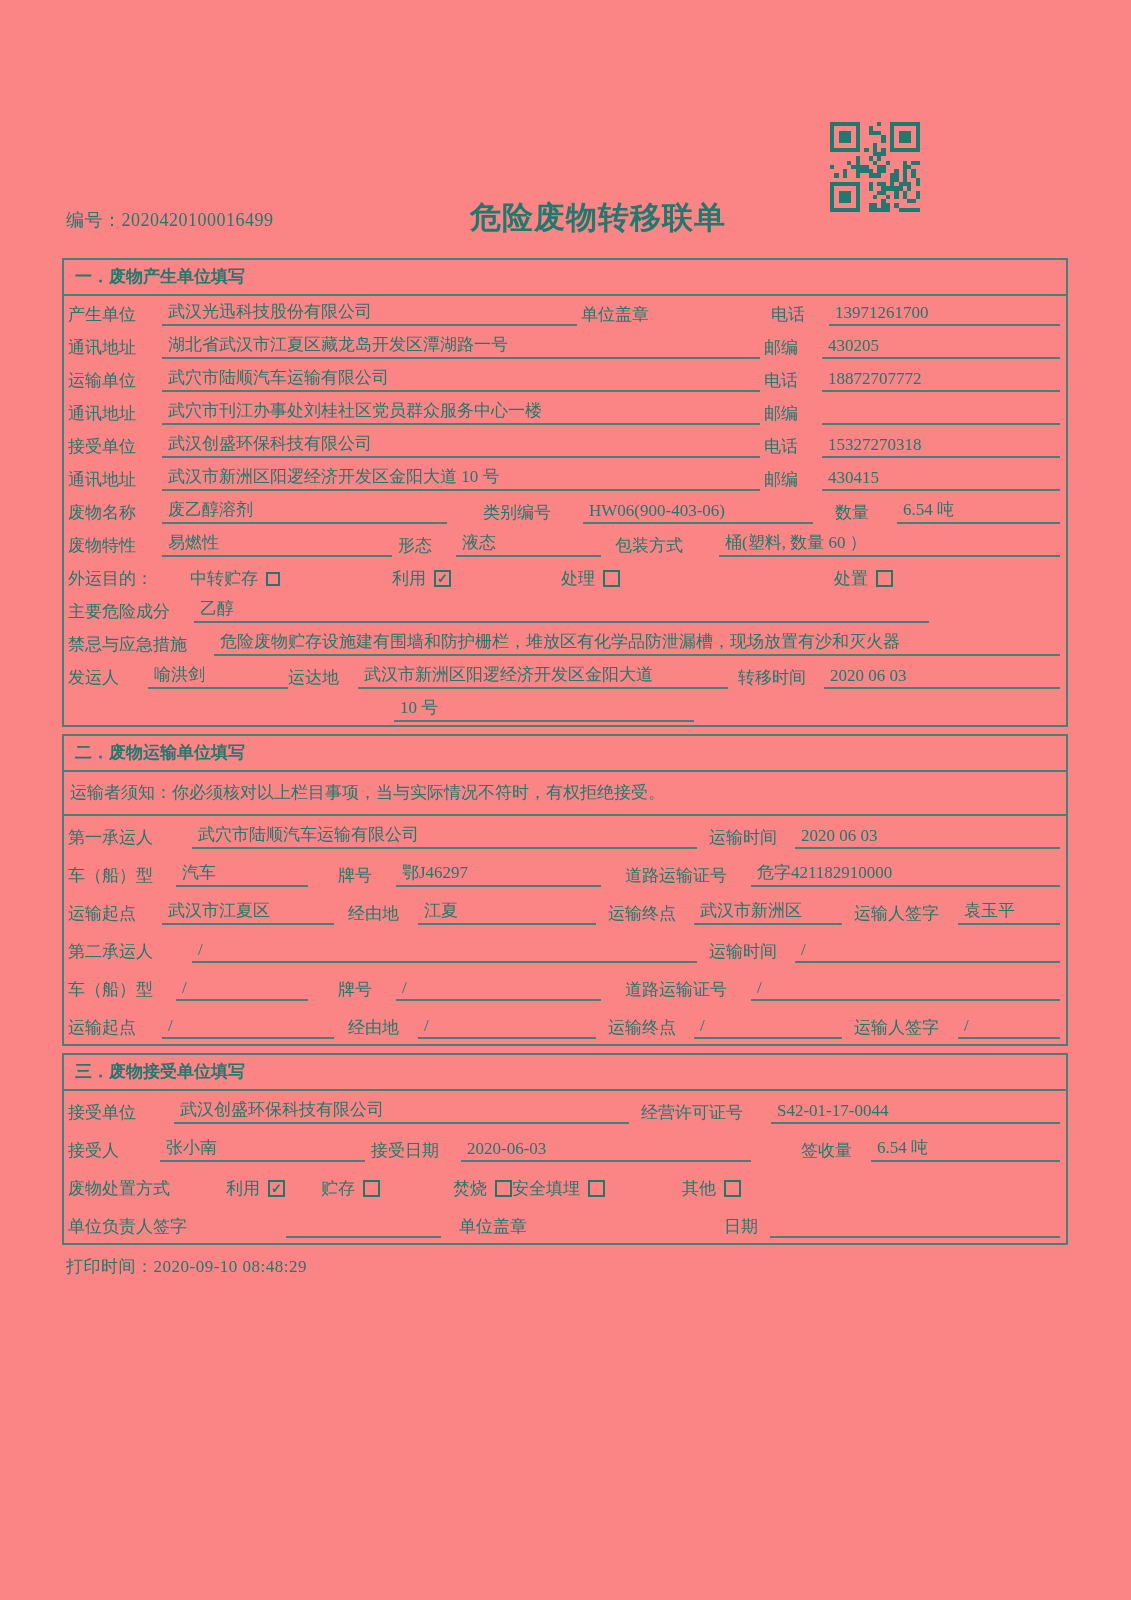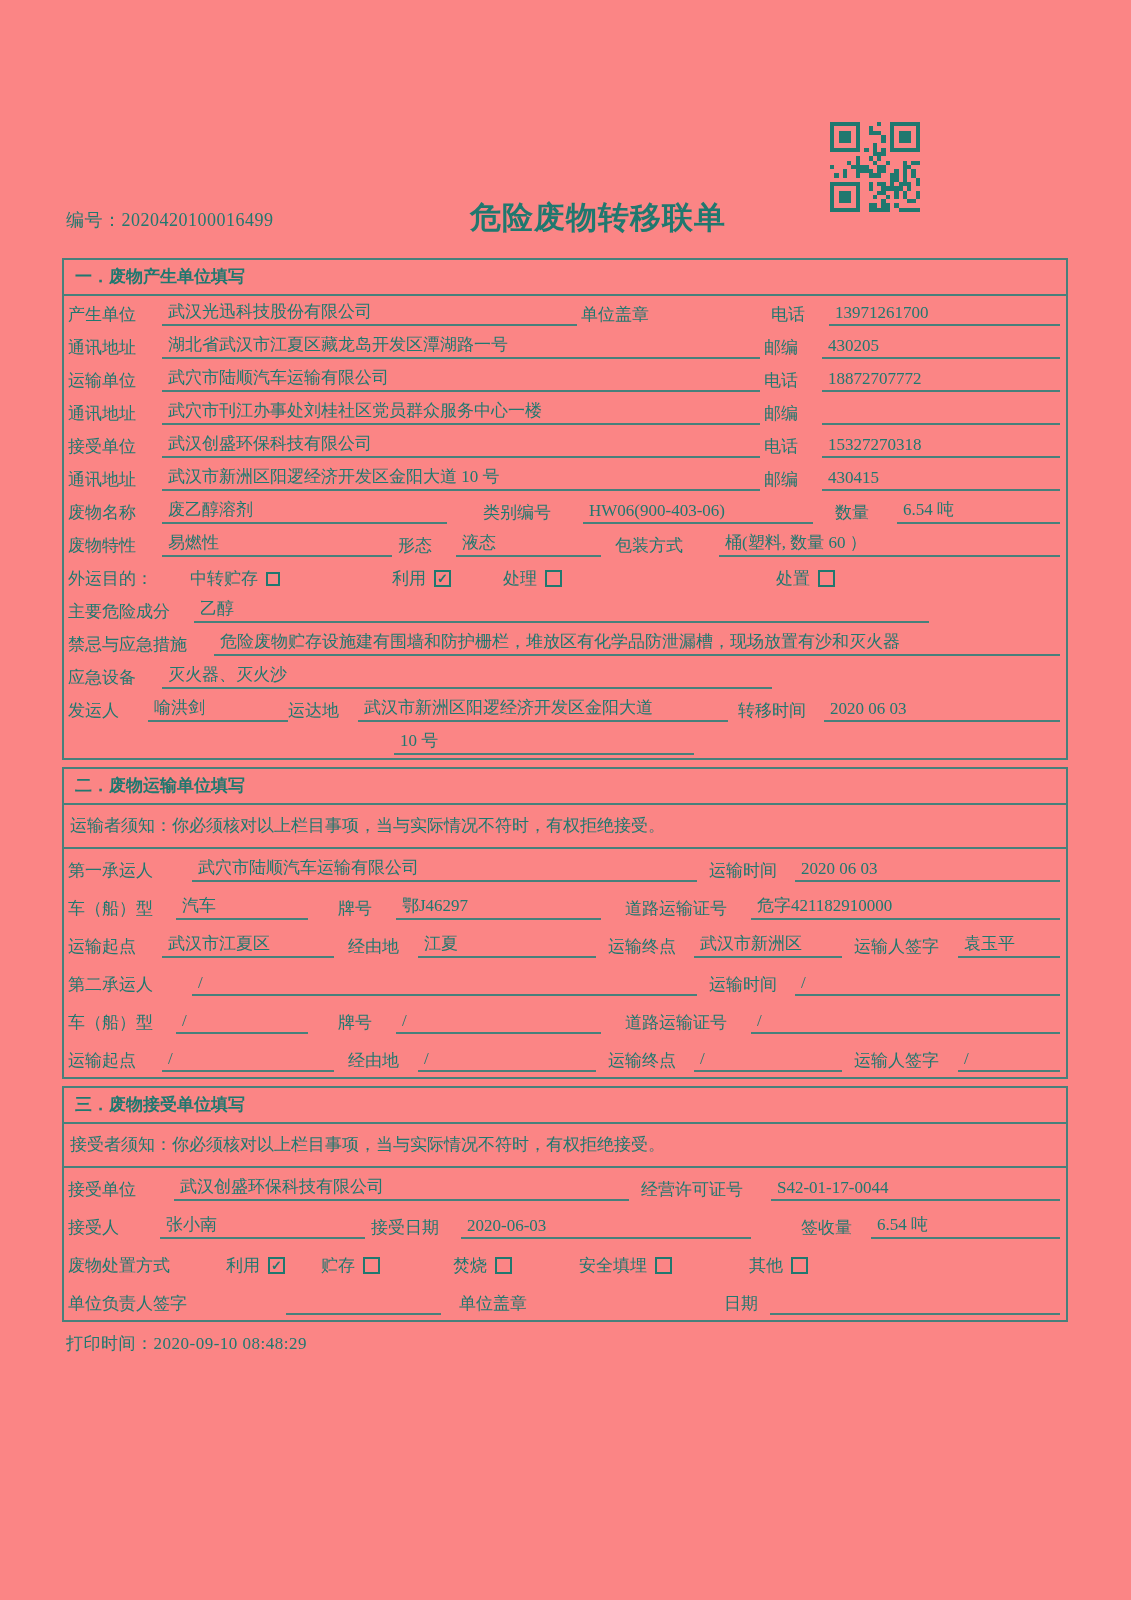--- a/index.html
+++ b/index.html
@@ -312,40 +312,36 @@
       </div>
 
       <div class="row">
         <span class="lab" style="width:110px">外运目的：</span>
         <span class="lab" style="margin-left:12px">中转贮存</span>
         <span class="cb sm"></span>
         <span class="lab" style="margin-left:112px">利用</span>
         <span class="cb">
             <span>✓</span>
           </span>
-        <span class="lab" style="margin-left:52px">处理</span>
+        <span class="lab" style="margin-left:110px">处理</span>
         <span class="cb"></span>
         <span class="lab" style="margin-left:214px">处置</span>
         <span class="cb"></span>
       </div>
 
       <div class="row">
         <span class="lab" style="width:126px">主要危险成分</span>
         <span class="u" style="width:735px">乙醇</span>
       </div>
 
       <div class="row">
         <span class="lab" style="width:146px">禁忌与应急措施</span>
         <span class="u fill">危险废物贮存设施建有围墙和防护栅栏，堆放区有化学品防泄漏槽，现场放置有沙和灭火器</span>
       </div>
 
-      <div class="row">
-        <span class="lab" style="width:94px">应急设备</span>
-        <span class="u" style="width:610px">灭火器、灭火沙</span>
-      </div>
 
       <div class="row">
         <span class="lab" style="width:80px">发运人</span>
         <span class="u" style="width:140px">喻洪剑</span>
         <span class="lab" style="width:70px;">运达地</span>
         <span class="u" style="width:370px">武汉市新洲区阳逻经济开发区金阳大道</span>
         <span class="lab" style="width:86px;margin-left:10px">转移时间</span>
         <span class="u fill">2020 06 03</span>
       </div>
 
@@ -408,21 +404,20 @@
         <span class="u" style="width:178px">/</span>
         <span class="lab" style="width:86px;margin-left:12px">运输终点</span>
         <span class="u" style="width:148px">/</span>
         <span class="lab" style="width:104px;margin-left:12px">运输人签字</span>
         <span class="u fill">/</span>
       </div>
     </div>
 
     <div class="tbl s3">
       <div class="hdr">三．废物接受单位填写</div>
-      <div class="notice">接受者须知：你必须核对以上栏目事项，当与实际情况不符时，有权拒绝接受。</div>
 
       <div class="row">
         <span class="lab" style="width:94px">接受单位</span>
         <span class="u" style="width:455px;margin-left:12px">武汉创盛环保科技有限公司</span>
         <span class="lab" style="width:130px;margin-left:12px">经营许可证号</span>
         <span class="u fill">S42-01-17-0044</span>
       </div>
 
       <div class="row">
         <span class="lab" style="width:80px">接受人</span>
@@ -436,21 +431,21 @@
       <div class="row">
         <span class="lab" style="width:128px">废物处置方式</span>
         <span class="lab" style="margin-left:30px">利用</span>
         <span class="cb">
             <span>✓</span>
           </span>
         <span class="lab" style="margin-left:36px">贮存</span>
         <span class="cb"></span>
         <span class="lab" style="margin-left:73px">焚烧</span>
         <span class="cb"></span>
-        <span class="lab" style="margin-left:67px">安全填埋</span>
+        <span class="lab" style="">安全填埋</span>
         <span class="cb"></span>
         <span class="lab" style="margin-left:77px">其他</span>
         <span class="cb"></span>
       </div>
 
       <div class="row">
         <span class="lab" style="width:148px">单位负责人签字</span>
         <span class="u" style="width:155px;margin-left:70px"></span>
         <span class="lab" style="width:90px;margin-left:18px">单位盖章</span>
         <span class="lab" style="width:46px;margin-left:175px">日期</span>

